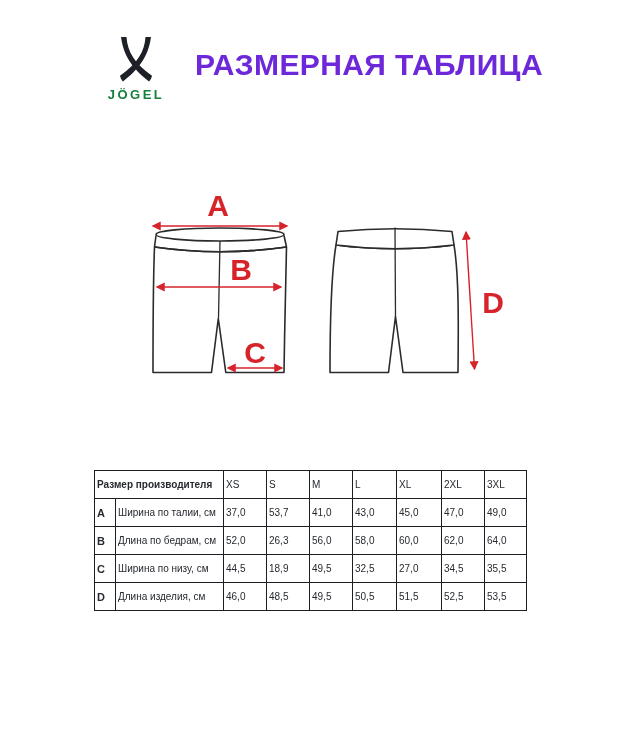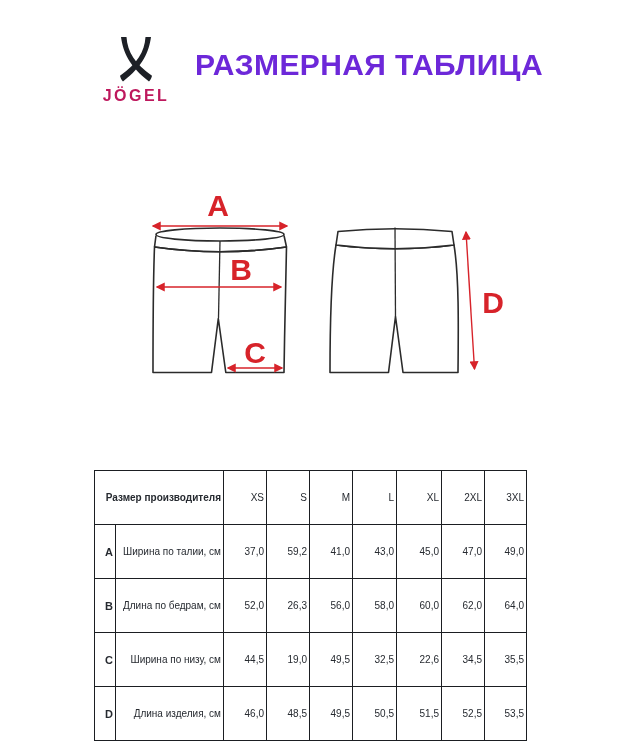--- a/index.html
+++ b/index.html
@@ -5,39 +5,39 @@
   html,body{margin:0;padding:0;}
   body{
     width:624px;height:750px;background:#ffffff;position:relative;
     font-family:"Liberation Sans","DejaVu Sans",sans-serif;color:#20242b;
     overflow:hidden;
   }
   
   .logo{position:absolute;left:96px;top:36px;width:80px;text-align:center;}
   .logo svg{display:block;margin:0 auto;}
   .logo .brand{
-    font-size:16px;font-weight:700;letter-spacing:2.5px;color:#be185d;
+    font-size:13px;font-weight:700;letter-spacing:2.5px;color:#15803d;
     margin-top:1px;
   }
   .page-title{
     position:absolute;left:195px;top:48px;width:420px;
     font-size:30px;font-weight:700;letter-spacing:0.4px;color:#6d28d9;
     white-space:nowrap;
   }
   
   .diagram{position:absolute;left:0;top:180px;width:624px;height:240px;}
   
   table.size-table{
     position:absolute;left:94px;top:470px;width:432px;
     border-collapse:collapse;table-layout:fixed;
     font-size:10px;color:#262a30;
   }
   table.size-table td{
-    border:1.6px solid #1b1e22;height:21px;text-align:right;
-    padding:16px 2px;background:#ffffff;
+    border:1.6px solid #1b1e22;height:21px;text-align:left;
+    padding:3px 2px;background:#ffffff;
   }
   td.hdr{font-weight:700;}
   td.letter{font-weight:700;font-size:11px;}
   td.param{font-size:10px;}
 </style>
 </head>
 <body>
 
 <div class="logo">
   <svg width="52" height="50" viewBox="0 0 50 50" aria-hidden="true">
@@ -107,21 +107,21 @@
       <td>M</td>
       <td>L</td>
       <td>XL</td>
       <td>2XL</td>
       <td>3XL</td>
     </tr>
     <tr>
       <td class="letter">A</td>
       <td class="param">Ширина по талии, см</td>
       <td>37,0</td>
-      <td>59,2</td>
+      <td>53,7</td>
       <td>41,0</td>
       <td>43,0</td>
       <td>45,0</td>
       <td>47,0</td>
       <td>49,0</td>
     </tr>
     <tr>
       <td class="letter">B</td>
       <td class="param">Длина по бедрам, см</td>
       <td>52,0</td>
@@ -129,24 +129,24 @@
       <td>56,0</td>
       <td>58,0</td>
       <td>60,0</td>
       <td>62,0</td>
       <td>64,0</td>
     </tr>
     <tr>
       <td class="letter">C</td>
       <td class="param">Ширина по низу, см</td>
       <td>44,5</td>
-      <td>19,0</td>
+      <td>18,9</td>
       <td>49,5</td>
       <td>32,5</td>
-      <td>22,6</td>
+      <td>27,0</td>
       <td>34,5</td>
       <td>35,5</td>
     </tr>
     <tr>
       <td class="letter">D</td>
       <td class="param">Длина изделия, см</td>
       <td>46,0</td>
       <td>48,5</td>
       <td>49,5</td>
       <td>50,5</td>

